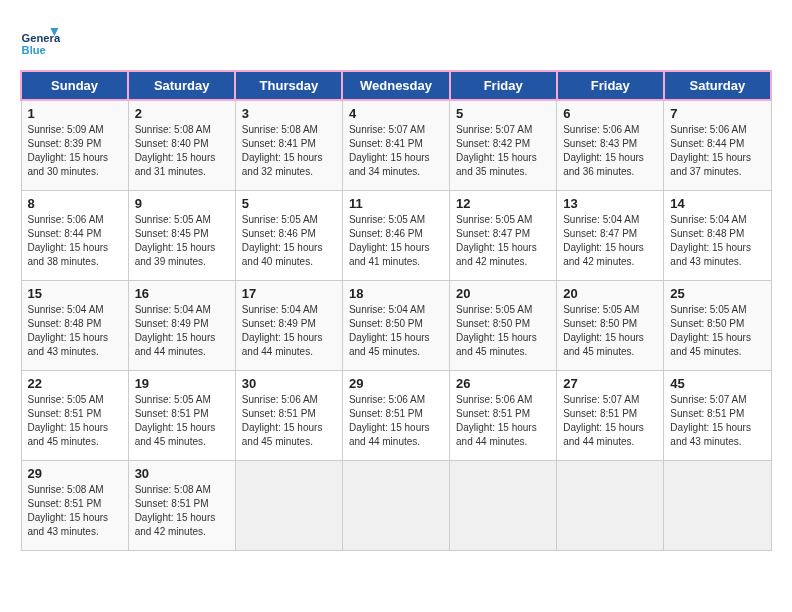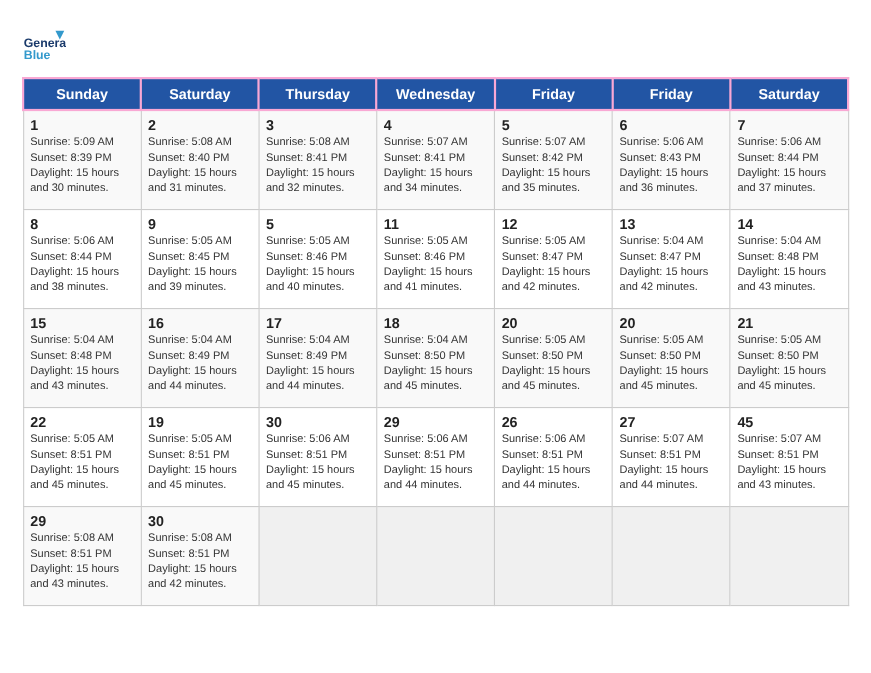--- a/index.html
+++ b/index.html
@@ -150,21 +150,21 @@
         <td><span class="day-num">16</span>
         <span class="day-info">Sunrise: 5:04 AM<br>Sunset: 8:49 PM<br>Daylight: 15 hours and 44 minutes.</span></td>
         <td><span class="day-num">17</span>
         <span class="day-info">Sunrise: 5:04 AM<br>Sunset: 8:49 PM<br>Daylight: 15 hours and 44 minutes.</span></td>
         <td><span class="day-num">18</span>
         <span class="day-info">Sunrise: 5:04 AM<br>Sunset: 8:50 PM<br>Daylight: 15 hours and 45 minutes.</span></td>
         <td><span class="day-num">20</span>
         <span class="day-info">Sunrise: 5:05 AM<br>Sunset: 8:50 PM<br>Daylight: 15 hours and 45 minutes.</span></td>
         <td><span class="day-num">20</span>
         <span class="day-info">Sunrise: 5:05 AM<br>Sunset: 8:50 PM<br>Daylight: 15 hours and 45 minutes.</span></td>
-        <td><span class="day-num">21</span>
+        <td><span class="day-num">25</span>
         <span class="day-info">Sunrise: 5:05 AM<br>Sunset: 8:50 PM<br>Daylight: 15 hours and 45 minutes.</span></td>
       </tr>
       <tr>
         <td><span class="day-num">22</span>
         <span class="day-info">Sunrise: 5:05 AM<br>Sunset: 8:51 PM<br>Daylight: 15 hours and 45 minutes.</span></td>
         <td><span class="day-num">19</span>
         <span class="day-info">Sunrise: 5:05 AM<br>Sunset: 8:51 PM<br>Daylight: 15 hours and 45 minutes.</span></td>
         <td><span class="day-num">30</span>
         <span class="day-info">Sunrise: 5:06 AM<br>Sunset: 8:51 PM<br>Daylight: 15 hours and 45 minutes.</span></td>
         <td><span class="day-num">29</span>

